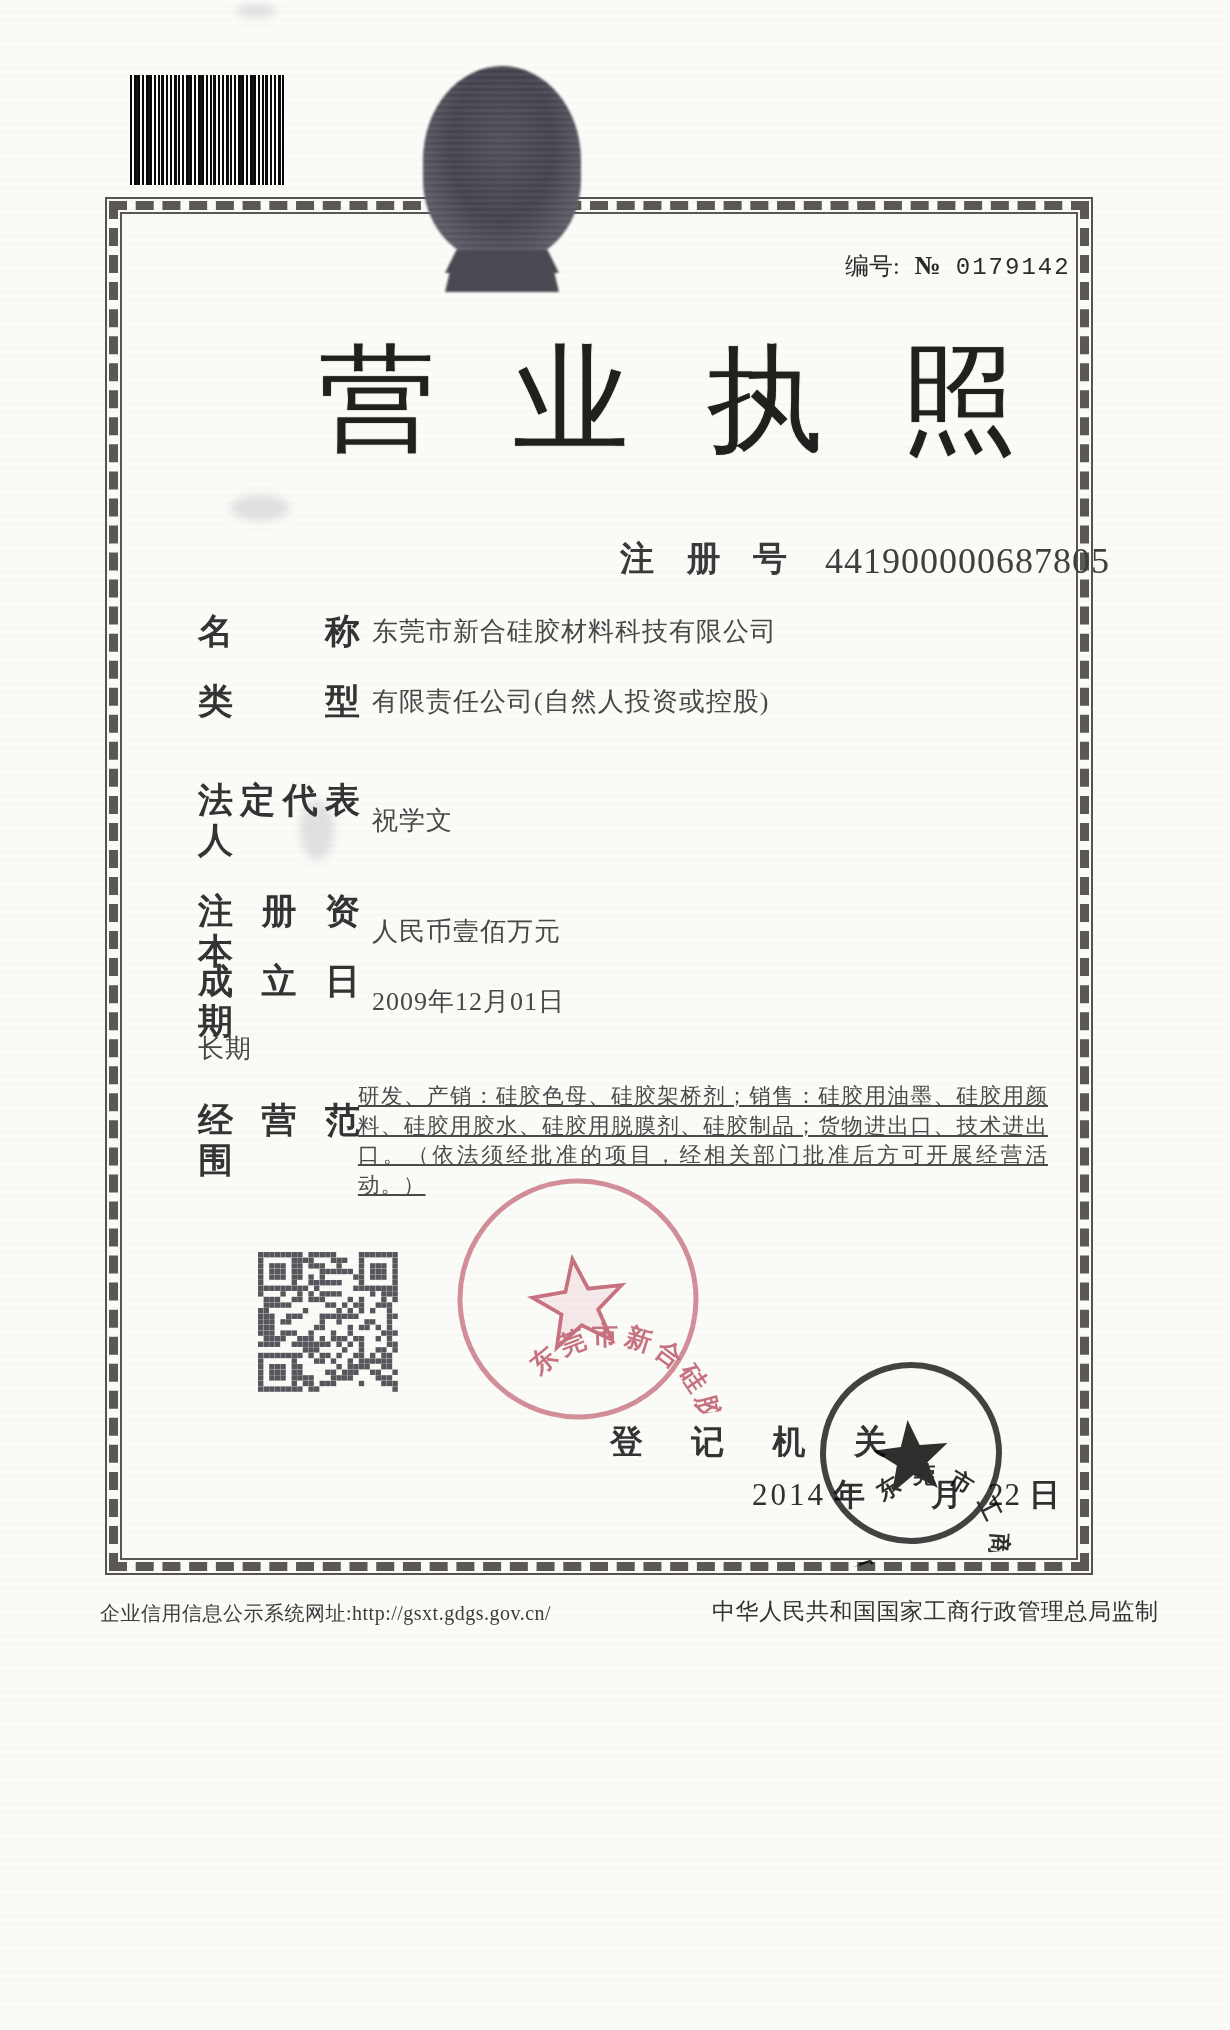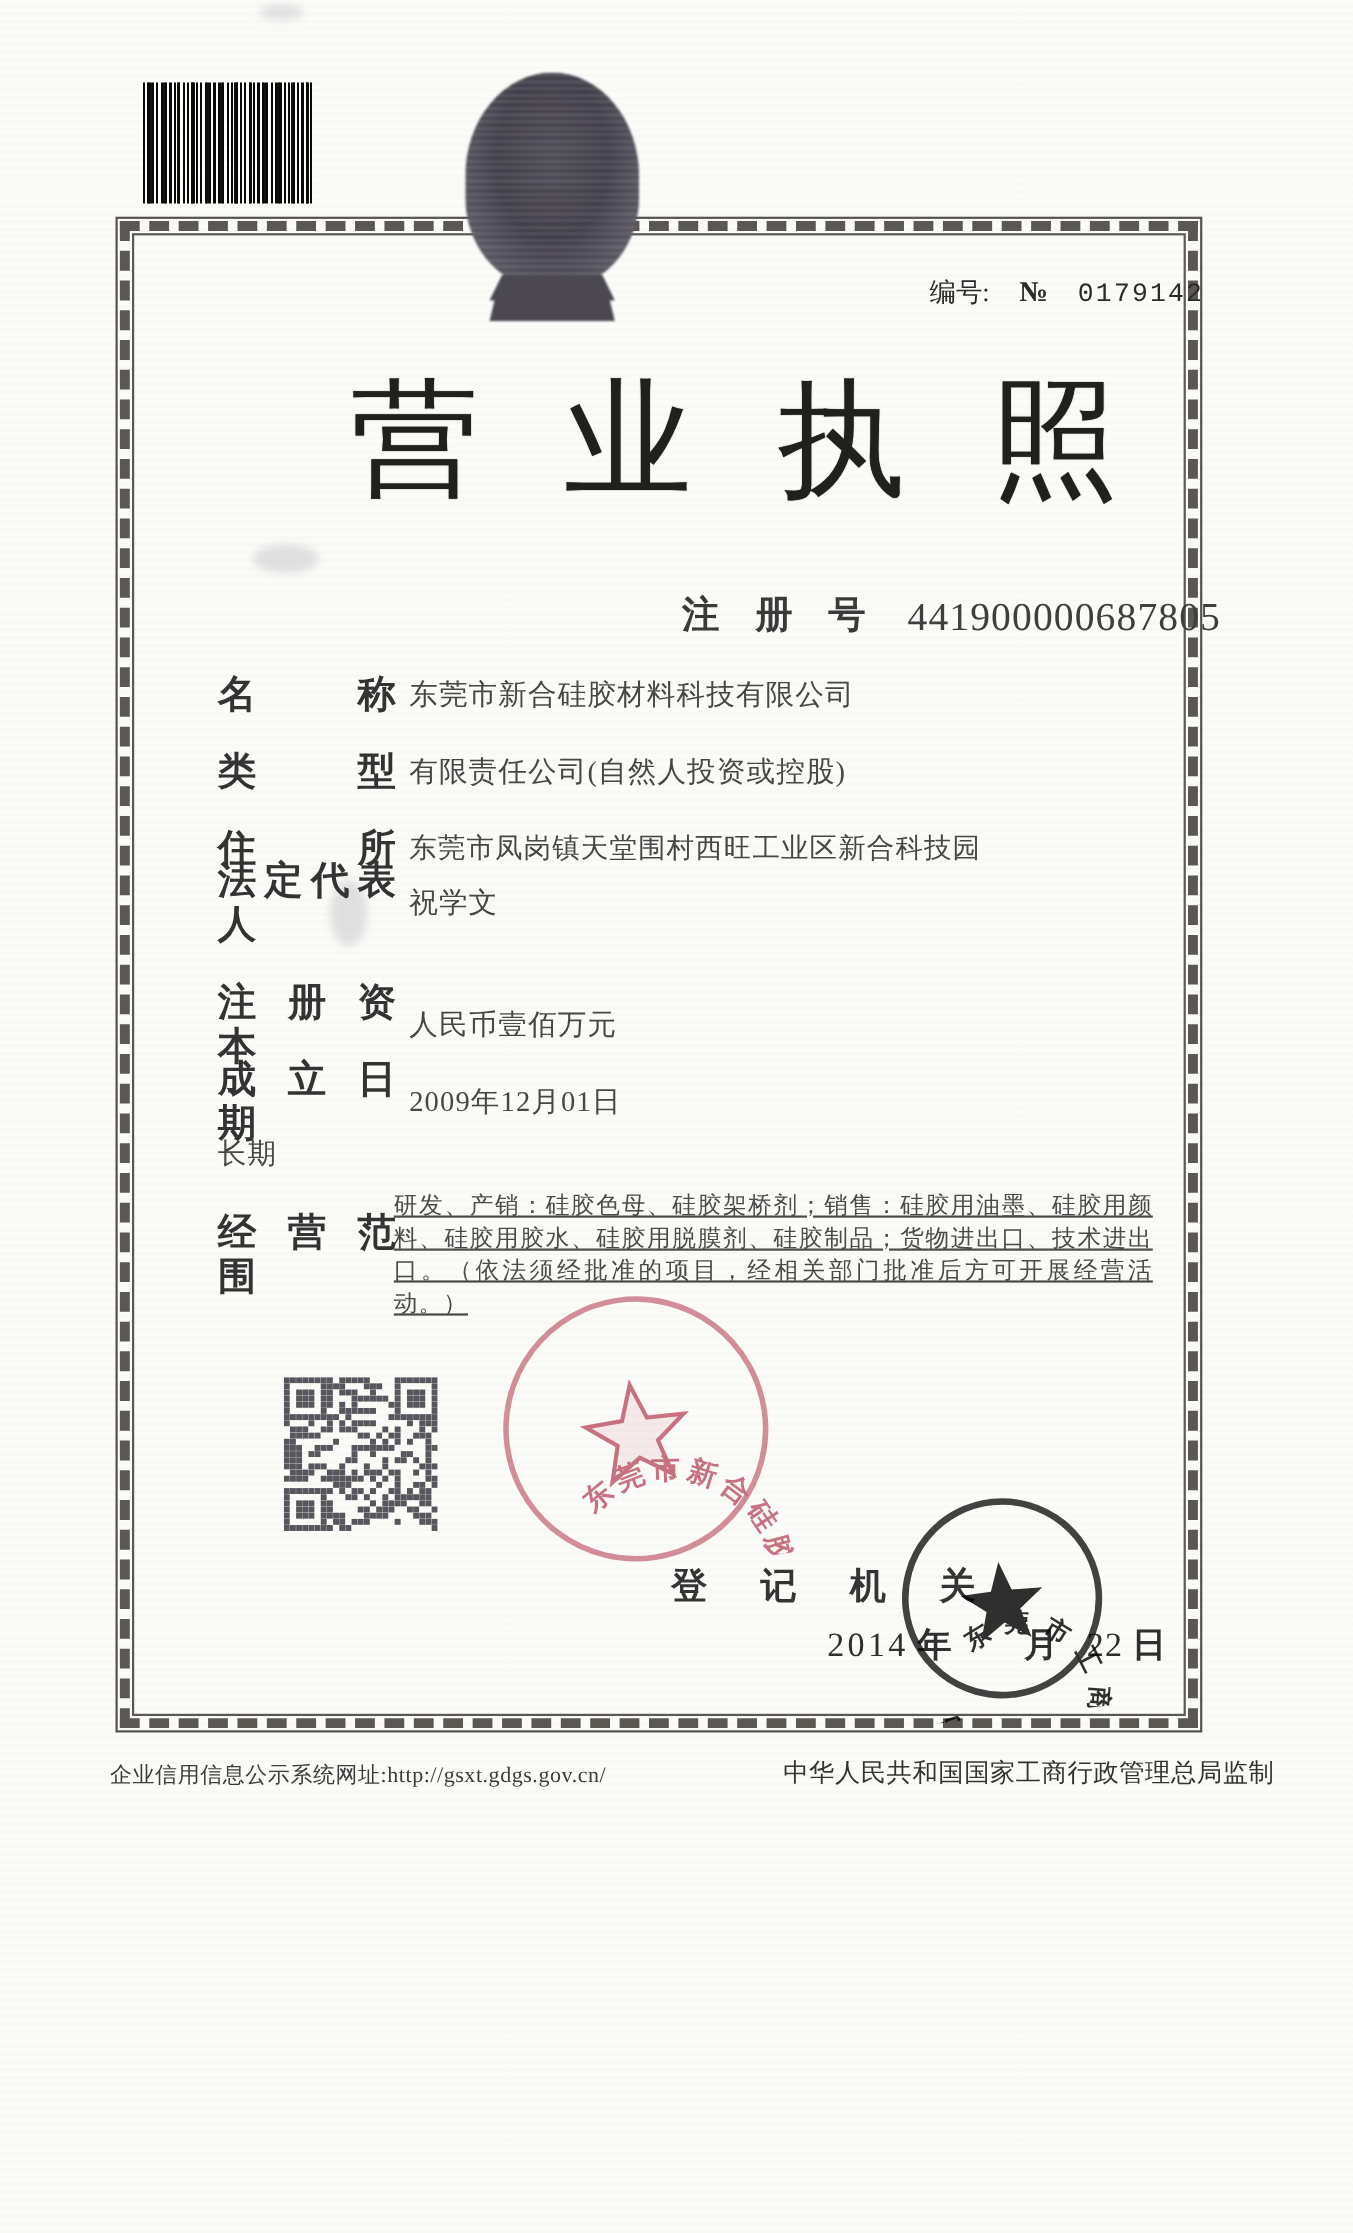--- a/index.html
+++ b/index.html
@@ -34,21 +34,21 @@
     border-radius:50% 50% 46% 46%/48% 48% 42% 42%;
     background:
       repeating-linear-gradient(0deg, rgba(255,255,255,.10) 0 3px, transparent 3px 6px),
       radial-gradient(ellipse at 50% 40%, #4d4a55 0%, #403d49 45%, #585561 75%, #6c6974 100%);
   }
   .emblem-base{position:absolute;left:22px;right:22px;bottom:0;height:42px;background:#4b4852;
     clip-path:polygon(10% 0,90% 0,100% 55%,96% 55%,100% 100%,0 100%,4% 55%,0 55%);}
 
   
   .serial{position:absolute;left:845px;top:250px;z-index:4;font-size:24px;color:#2a2a2a;
-    display:flex;align-items:baseline;gap:27px;white-space:nowrap;}
+    display:flex;align-items:baseline;gap:15px;white-space:nowrap;}
   .serial .no{font-weight:bold;font-size:26px;font-family:"Liberation Serif",serif;}
   .serial .digits{font-family:"Liberation Mono",monospace;font-size:24px;letter-spacing:2px;}
 
   .title{position:absolute;left:105px;top:322px;width:988px;z-index:4;text-align:center;
     font-family:"Liberation Sans",sans-serif;font-weight:400;font-size:116px;color:#20201f;
     letter-spacing:78px;padding-left:108px;white-space:nowrap;
     text-shadow:0 0 1px #3a3a3a;}
 
   .regline{position:absolute;left:620px;top:536px;z-index:4;display:flex;align-items:flex-end;gap:26px;white-space:nowrap;}
   .regline .rlabel{font-size:34px;letter-spacing:12px;color:#3a3a3a;font-weight:600;}
@@ -119,24 +119,20 @@
     <span class="rnum">441900000687805</span>
   </div>
 
   <div class="row" style="top:612px">
     <span class="flabel">名 称</span>
     <span class="fvalue">东莞市新合硅胶材料科技有限公司</span>
   </div>
   <div class="row" style="top:682px">
     <span class="flabel">类 型</span>
     <span class="fvalue">有限责任公司(自然人投资或控股)</span>
-  </div>
-  <div class="row" style="top:752px">
-    <span class="flabel">住 所</span>
-    <span class="fvalue small">东莞市凤岗镇天堂围村西旺工业区新合科技园</span>
   </div>
   <div class="row" style="top:781px">
     <span class="flabel">法定代表人</span>
     <span class="fvalue">祝学文</span>
   </div>
   <div class="row" style="top:892px">
     <span class="flabel">注 册 资 本</span>
     <span class="fvalue">人民币壹佰万元</span>
   </div>
   <div class="row" style="top:962px">

